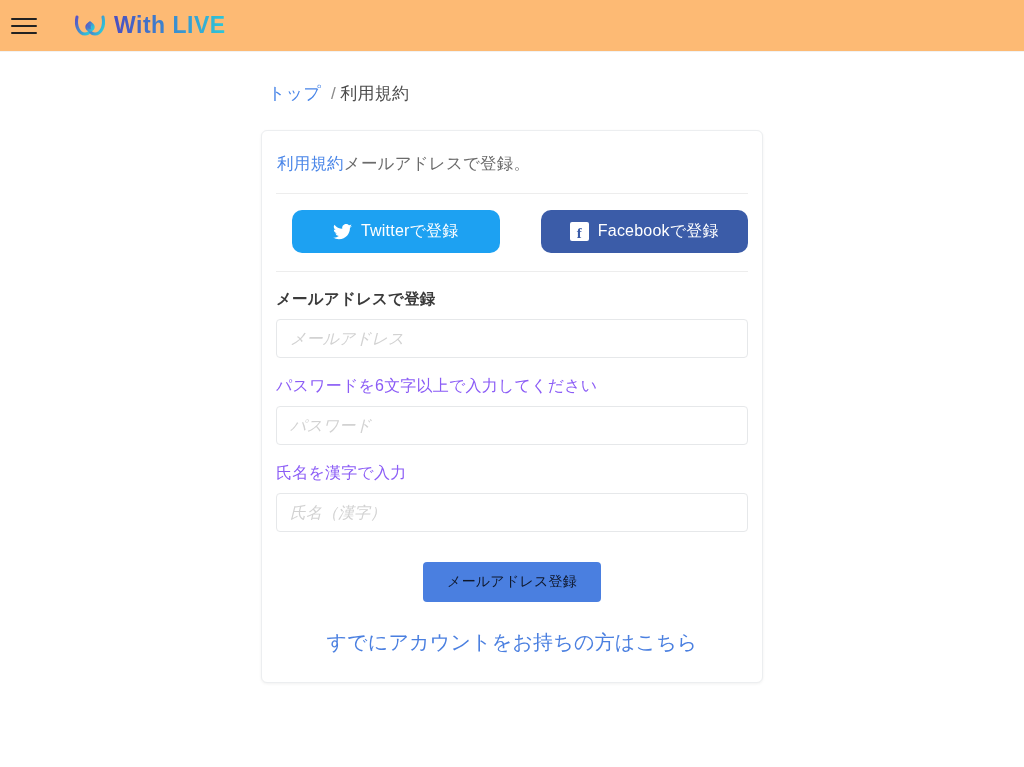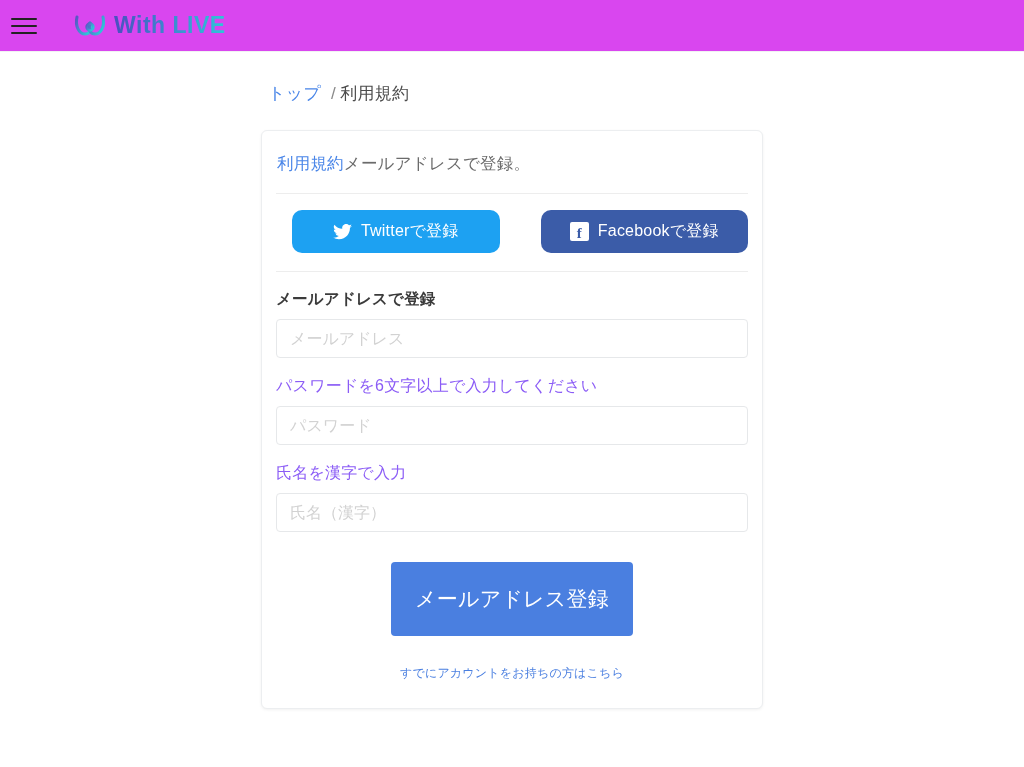--- a/index.html
+++ b/index.html
@@ -8,21 +8,21 @@
     width: 1024px; height: 767px;
     background: #ffffff;
     font-family: "Liberation Sans", "DejaVu Sans", sans-serif;
     overflow: hidden;
   }
 
   
   .header {
     position: relative;
     height: 52px;
-    background: #d946ef;
+    background: #fdba74;
     border-bottom: 1px solid #f1f2f3;
     display: flex;
     align-items: center;
   }
   .hamburger {
     width: 26px;
     margin-left: 11px;
     display: flex;
     flex-direction: column;
     justify-content: center;
@@ -160,47 +160,48 @@
     height: 39px;
     margin-top: 9px;
     padding: 0 13px;
     font-size: 16px;
     color: #444444;
     border: 1px solid #e6e8ea;
     border-radius: 4px;
     background: #ffffff;
     outline: none;
     font-family: "Liberation Sans", "DejaVu Sans", sans-serif;
+    font-style: italic;
   }
   .text-input::placeholder { color: #d2d2d2; }
 
   .submit-wrap {
     display: flex;
     justify-content: center;
     margin-top: 30px;
   }
   .submit-btn {
     background: #4a7fe0;
-    color: #ffffff;
+    color: #0f172a;
     border: none;
     border-radius: 4px;
-    font-size: 21px;
-    padding: 23px 24px;
+    font-size: 14px;
+    padding: 11px 24px;
     cursor: pointer;
     font-family: "Liberation Sans", "DejaVu Sans", sans-serif;
     letter-spacing: .2px;
   }
 
   .login-link-wrap {
     text-align: center;
     margin-top: 27px;
   }
   .login-link {
     color: #4a7fe0;
-    font-size: 12px;
+    font-size: 20px;
     text-decoration: none;
     cursor: pointer;
     letter-spacing: .2px;
   }
 </style>
 </head>
 <body>
 
 <div class="header">
 

